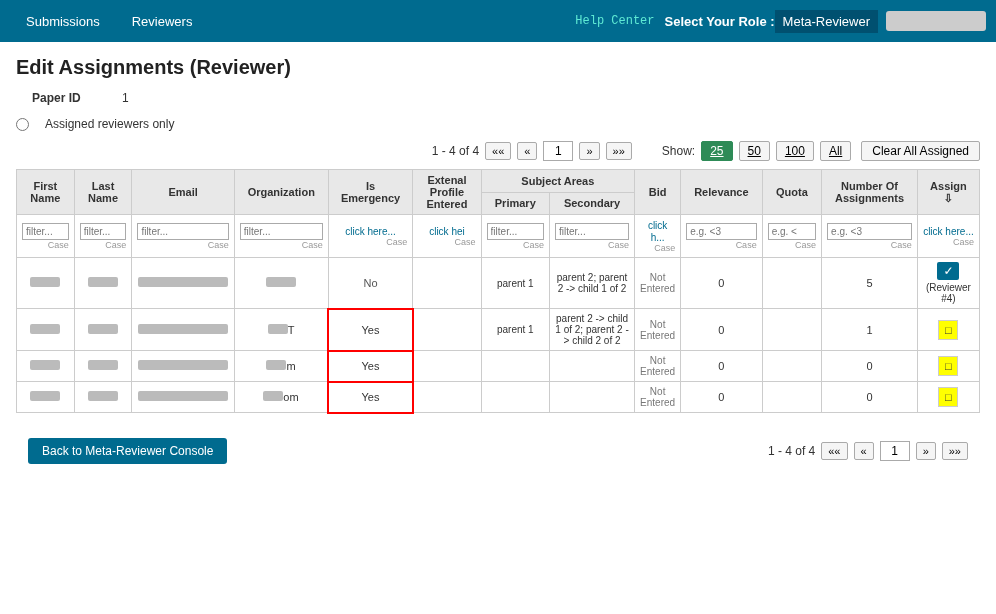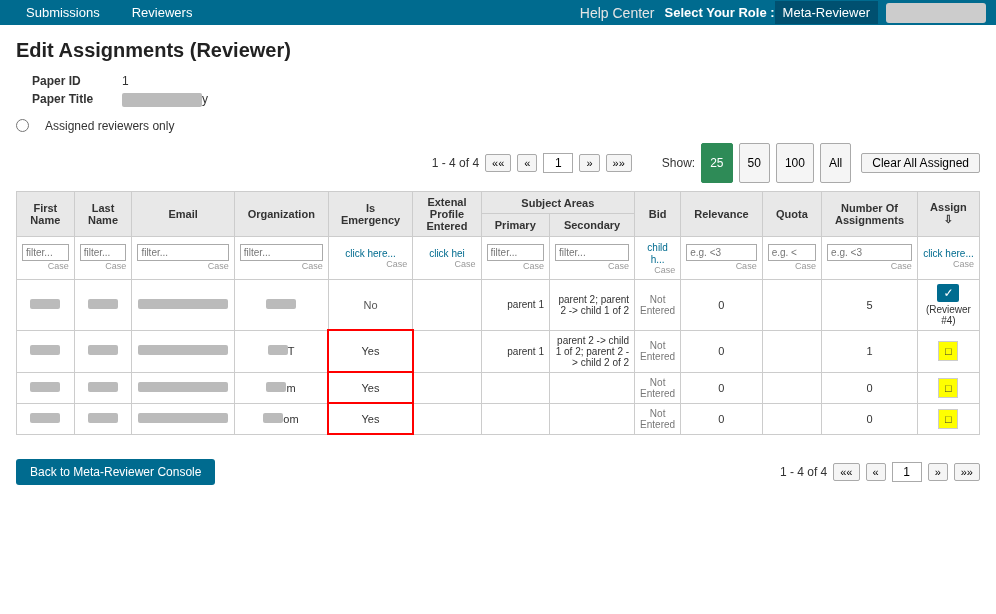--- a/index.html
+++ b/index.html
@@ -3,37 +3,38 @@
   <meta charset="utf-8">
   <style>
     * { box-sizing: border-box; margin: 0; padding: 0; }
     body { font-family: Arial, sans-serif; font-size: 12px; background: #fff; color: #333; width: 996px; }
 
     
     .navbar {
       background: #006b8f;
       display: flex;
       align-items: center;
-      height: 25px;
+      height: 42px;
       padding: 0 10px;
       gap: 0;
     }
     .nav-tab {
       color: #fff;
       padding: 6px 16px;
       cursor: pointer;
       font-size: 13px;
       background: transparent;
       border: none;
     }
     .nav-help, .nav-role {
-      color: #e5e5e5;
-      font-size: 14px;
+      color: #5eead4;
+      font-size: 12px;
       padding: 6px 10px;
       cursor: pointer;
+      font-family: Liberation Mono, monospace;
     }
     .nav-role-select {
       background: #005070;
       color: #fff;
       border: none;
       font-size: 13px;
       padding: 4px 8px;
       cursor: pointer;
     }
     .nav-user-box {
@@ -85,24 +86,25 @@
       width: 30px;
       text-align: center;
       border: 1px solid #aaa;
       padding: 2px 4px;
       font-size: 12px;
     }
     .show-label { font-size: 12px; margin-left: 24px; }
     .show-btn {
       border: 1px solid #aaa;
       background: #f5f5f5;
-      padding: 12px 8px;
+      padding: 2px 8px;
       cursor: pointer;
       font-size: 12px;
       border-radius: 2px;
+      text-decoration: underline;
     }
     .show-btn.active { background: #2e8b57; color: #fff; border-color: #2e8b57; }
     .clear-btn {
       border: 1px solid #aaa;
       background: #f5f5f5;
       padding: 2px 10px;
       cursor: pointer;
       font-size: 12px;
       border-radius: 2px;
       margin-left: 4px;
@@ -176,27 +178,27 @@
       width: 20px;
       height: 20px;
       display: inline-flex;
       align-items: center;
       justify-content: center;
       border: 1px solid #ccc;
       cursor: pointer;
     }
     .reviewer-label { font-size: 10px; color: #333; }
 
-    .subject-text { font-size: 10px; text-align: right; }
+    .subject-text { font-size: 10px; text-align: center; }
 
     
     .footer {
       display: flex;
       align-items: center;
-      padding: 10px 16px;
+      padding: 10px 28px;
       gap: 6px;
     }
     .back-btn {
       background: #006b8f;
       color: #fff;
       border: none;
       padding: 6px 14px;
       cursor: pointer;
       font-size: 12px;
       border-radius: 3px;
@@ -214,26 +216,20 @@
   <button class="nav-role-select">Meta-Reviewer</button>
   <div class="nav-user-box"></div>
 </div>
 
 <div class="page">
   <div class="page-title">Edit Assignments (Reviewer)</div>
 
   <div class="meta-row">
     <span class="meta-label">Paper ID</span>
     <span class="meta-value">1</span>
-  </div>
-  <div class="meta-row">
-    <span class="meta-label">Paper Title</span>
-    <span class="meta-value">
-      <span class="meta-value-blurred"></span><span>y</span>
-    </span>
   </div>
 
   <div class="radio-row">
     <label>
       <input type="radio" name="reviewer_filter" style="">
       <span>Assigned reviewers only</span>
     </label>
   </div>
 
   <div class="table-controls">
@@ -302,21 +298,21 @@
         </td>
         <td>
           <input class="filter-input" type="text" placeholder="filter..." style="">
           <span class="clear-case">Case</span>
         </td>
         <td>
           <input class="filter-input" type="text" placeholder="filter..." style="">
           <span class="clear-case">Case</span>
         </td>
         <td>
-          <a class="filter-link">child h...</a>
+          <a class="filter-link">click h...</a>
           <span class="clear-case">Case</span>
         </td>
         <td>
           <input class="filter-input" type="text" placeholder="e.g. &lt;3" style="">
           <span class="clear-case">Case</span>
         </td>
         <td>
           <input class="filter-input" type="text" placeholder="e.g. &lt;" style="">
           <span class="clear-case">Case</span>
         </td>

